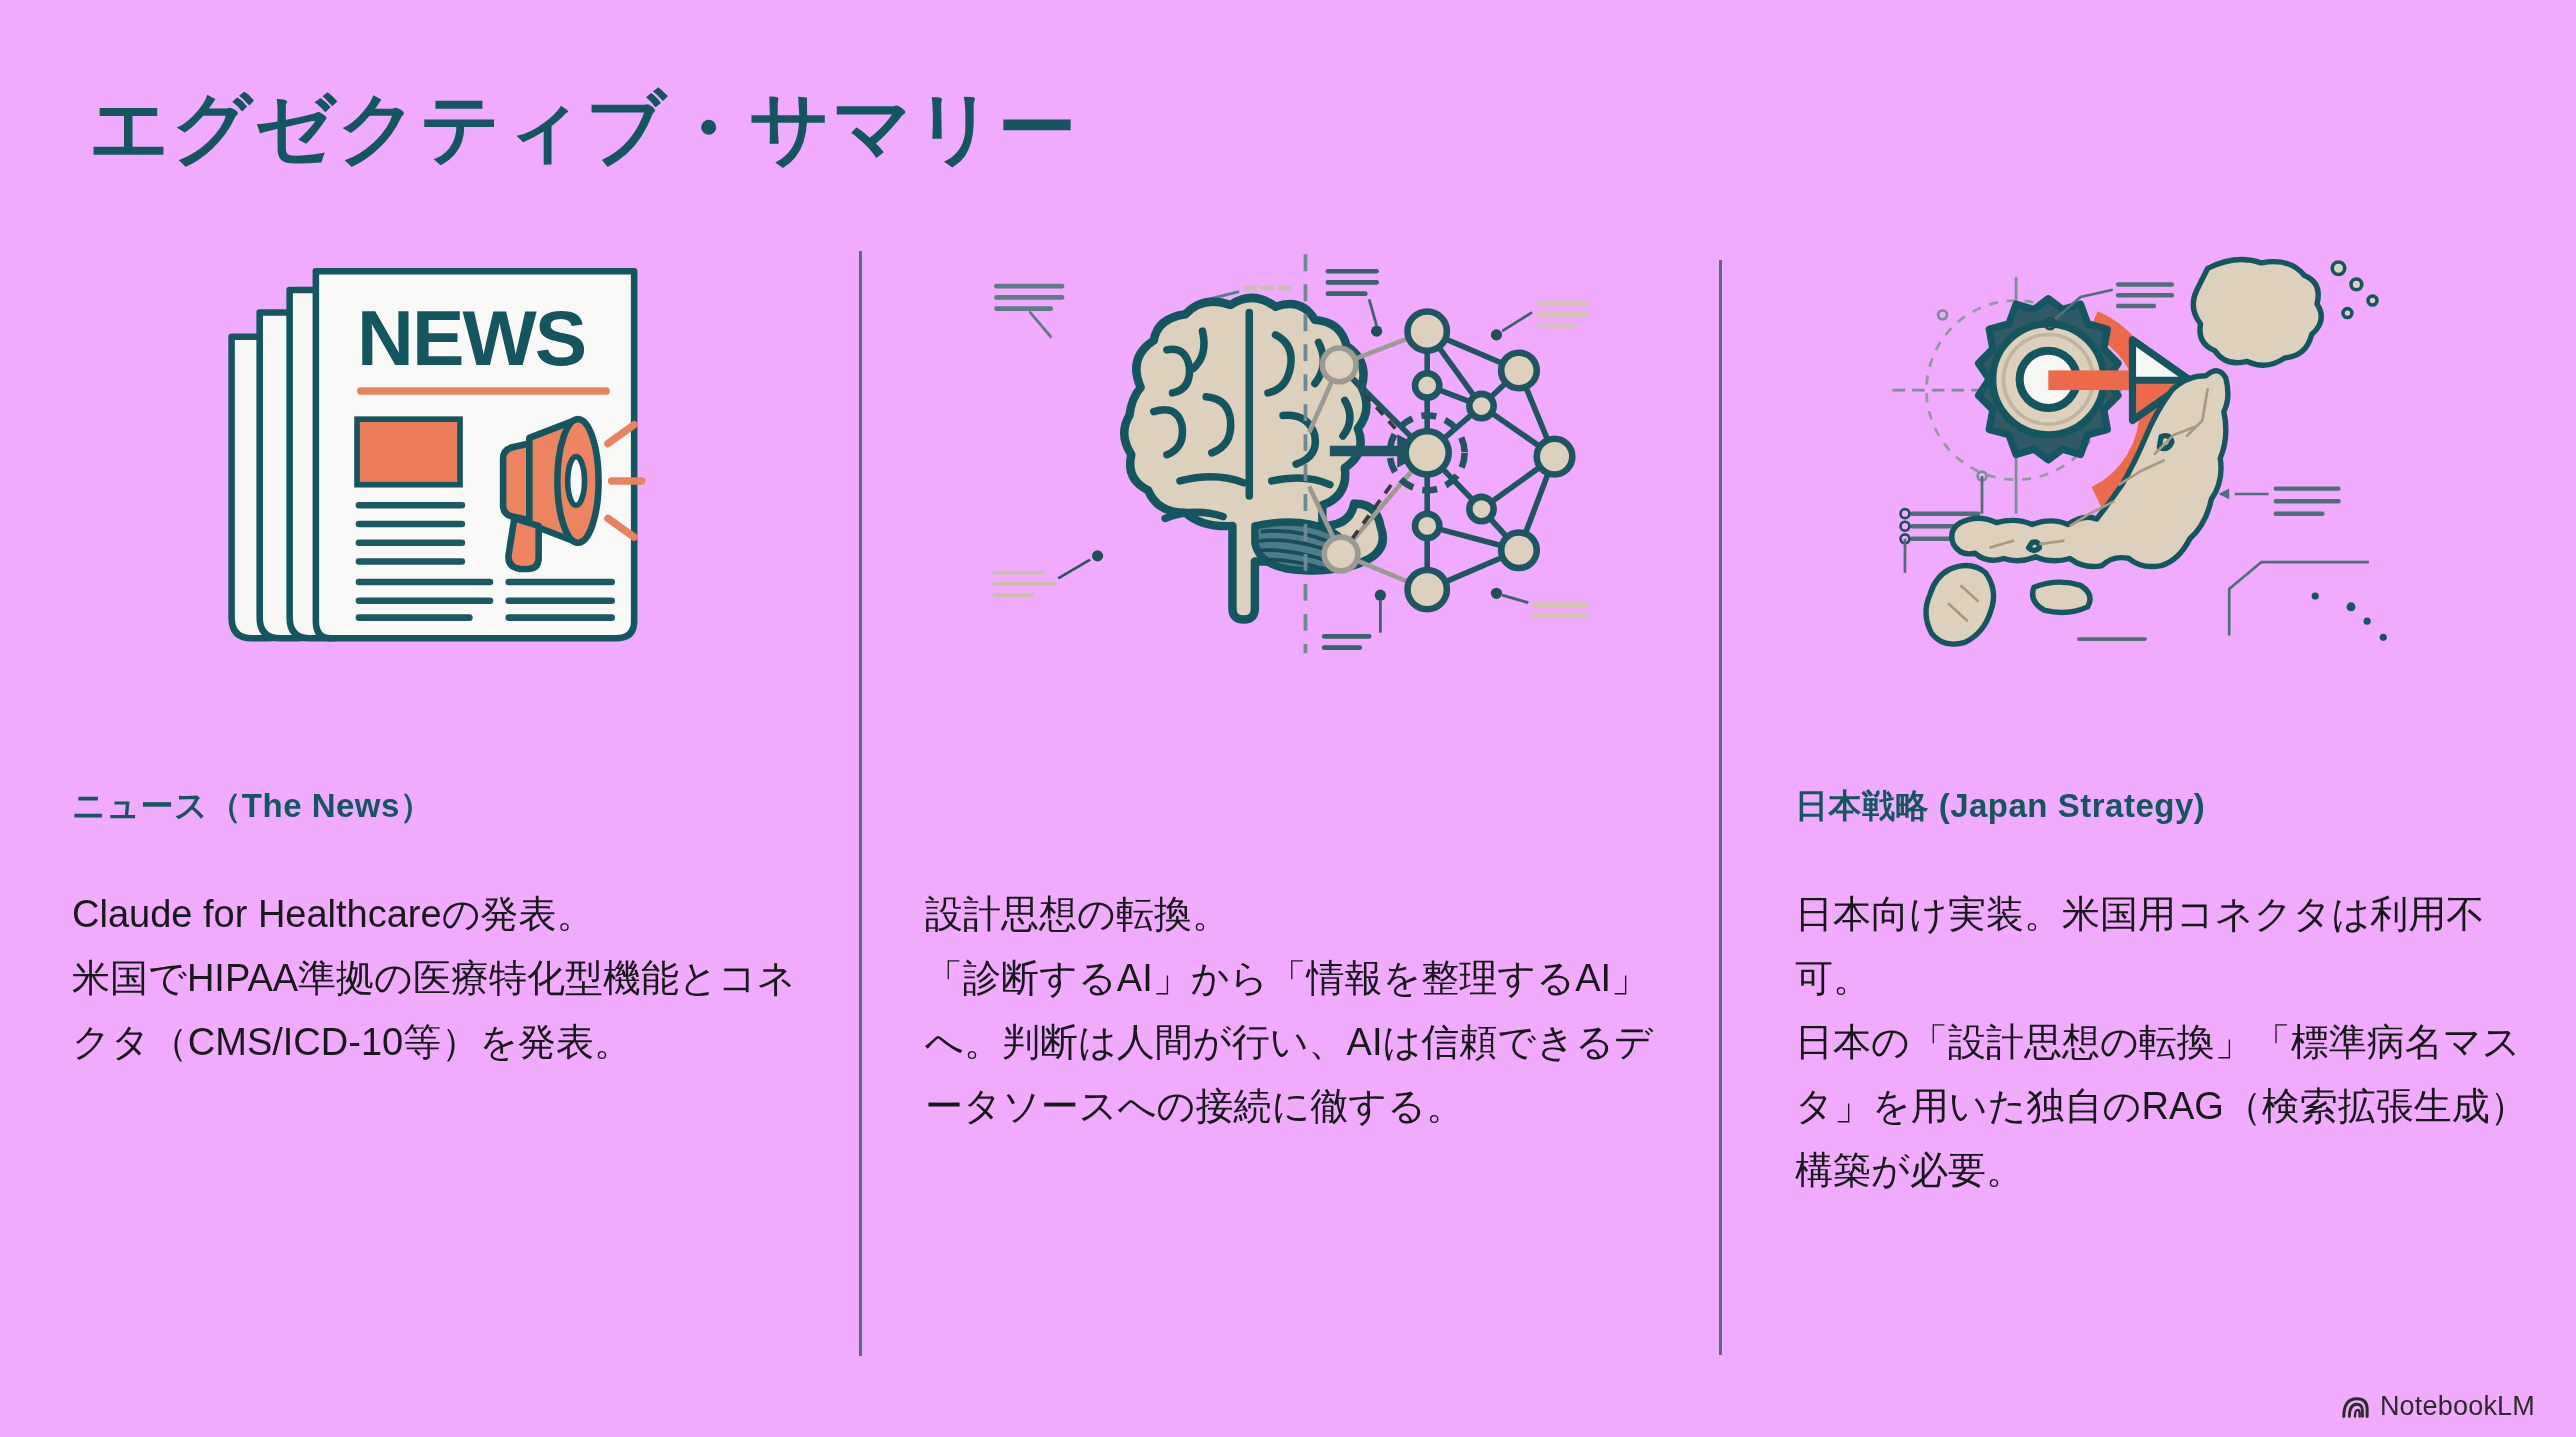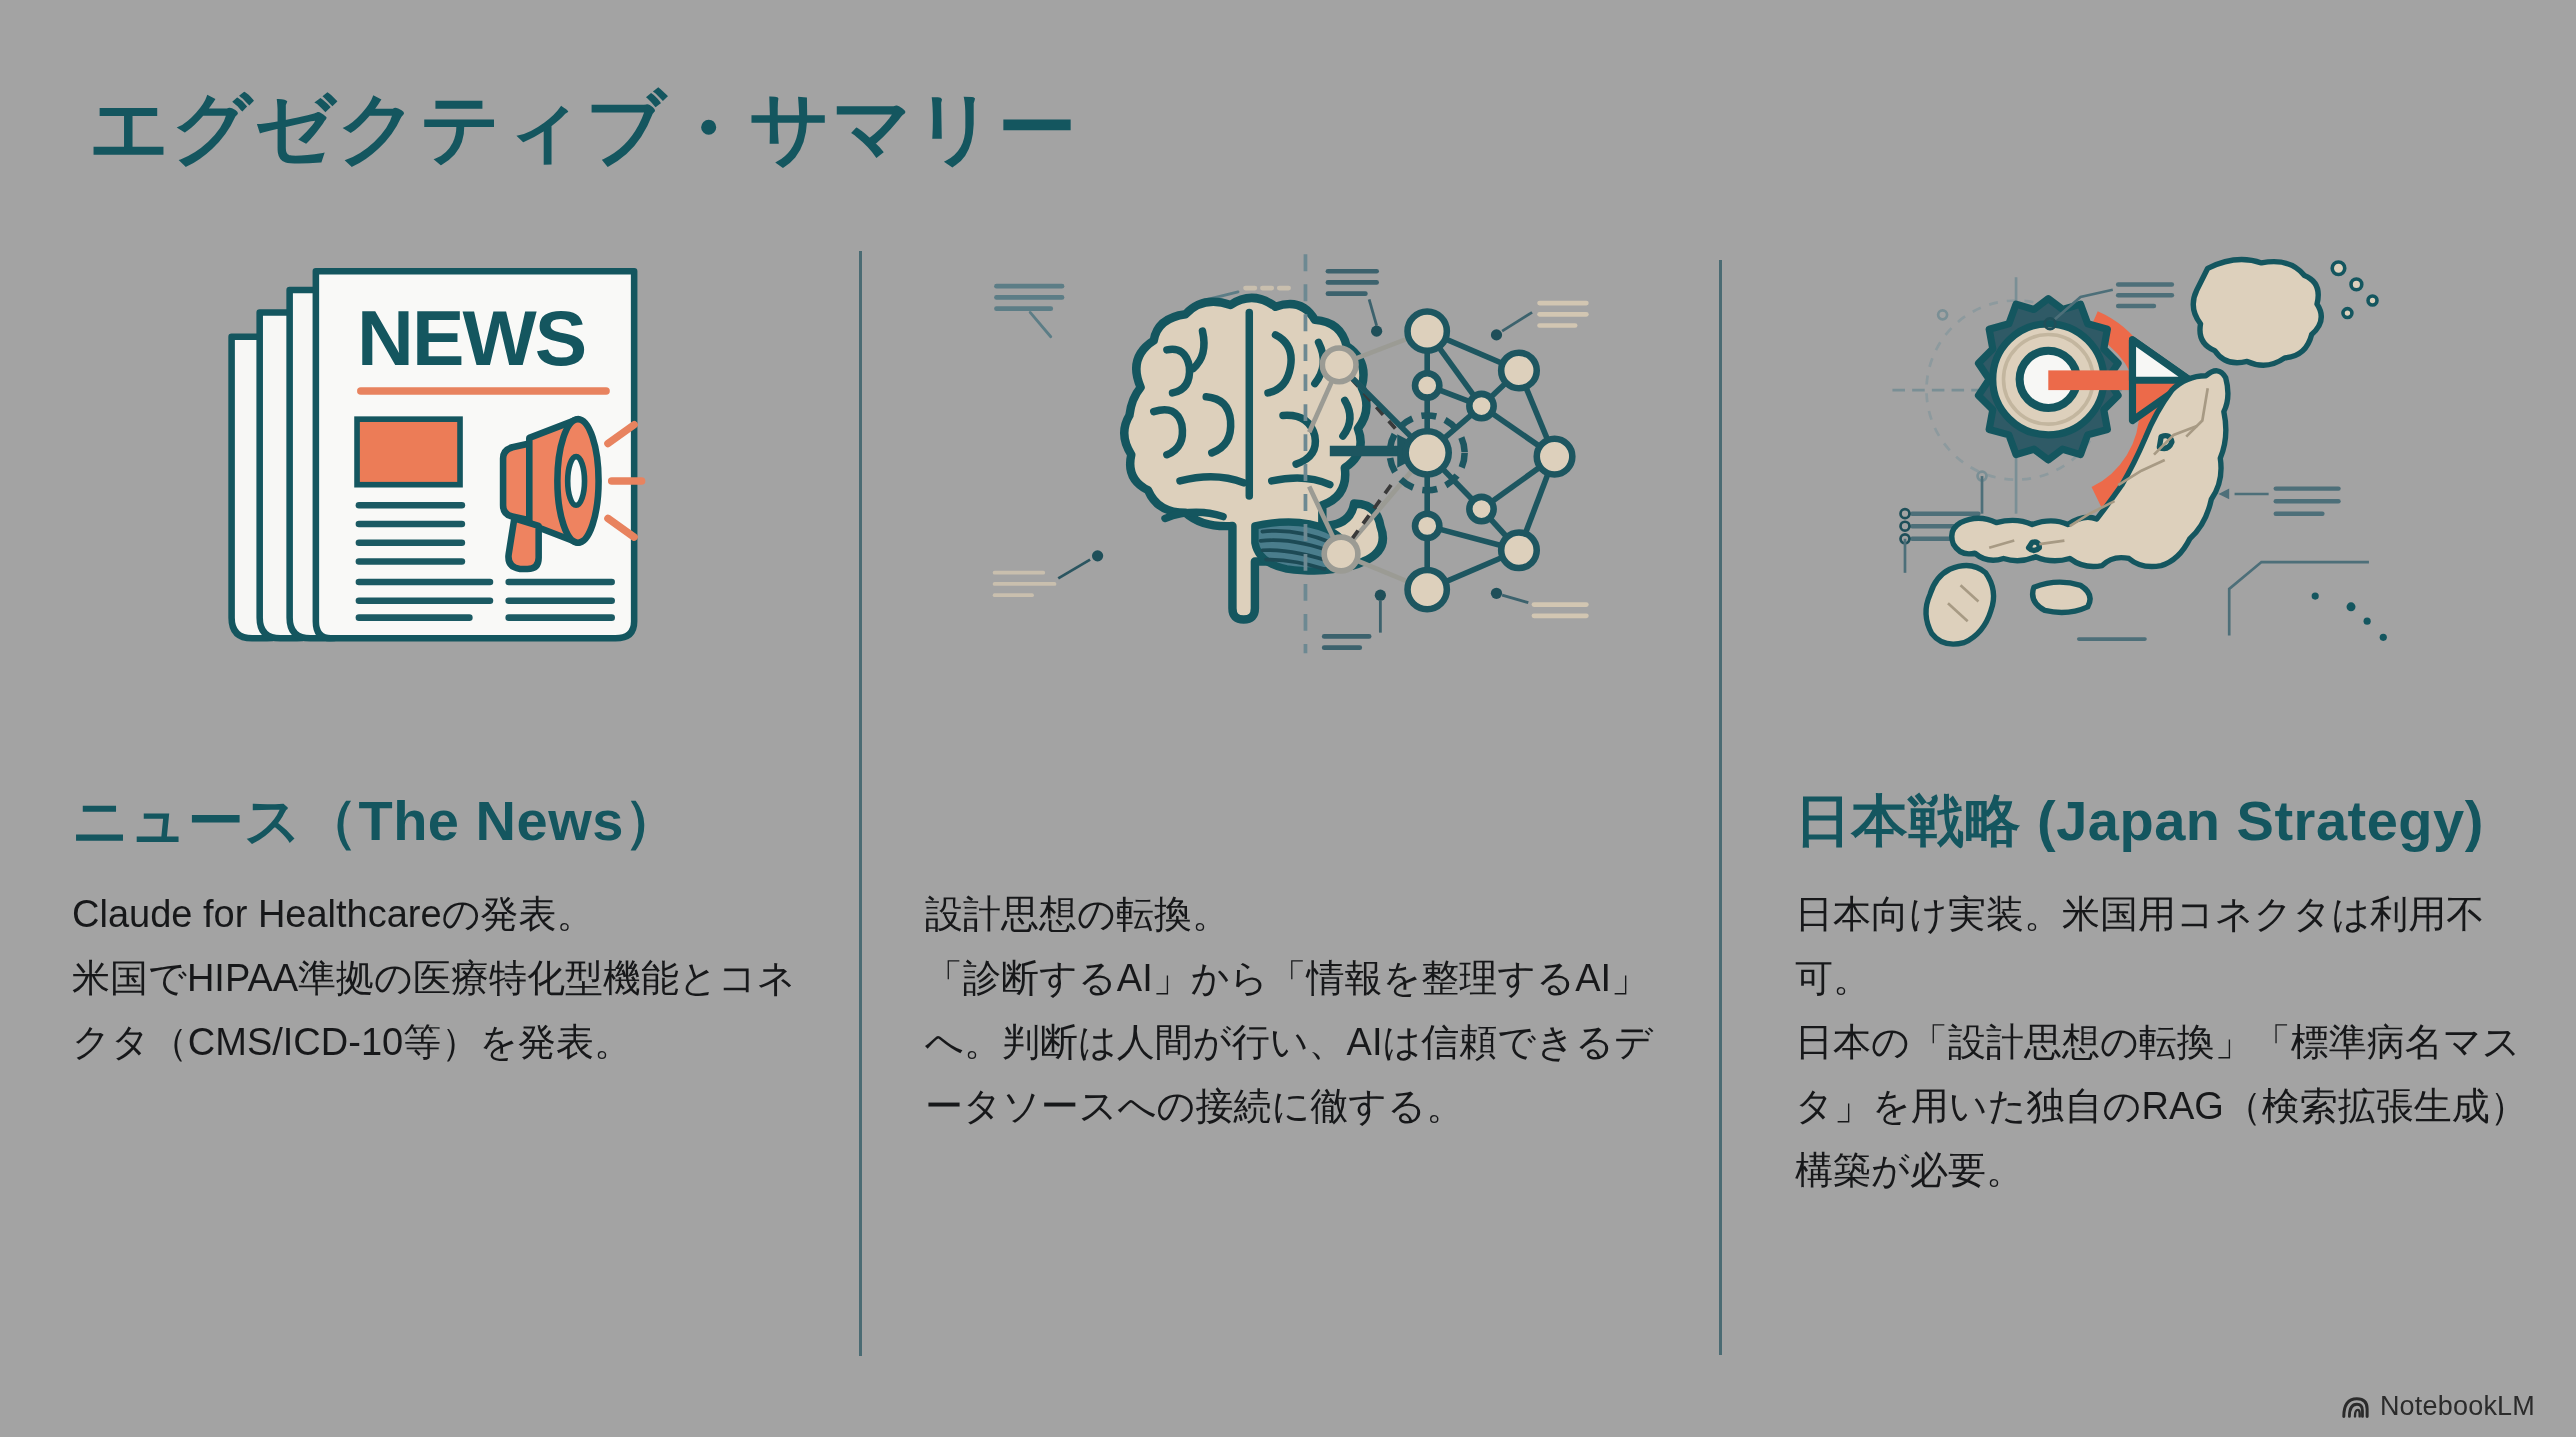--- a/index.html
+++ b/index.html
@@ -4,21 +4,21 @@
 <style>
   html, body {
     margin: 0;
     padding: 0;
     background: #f4f4f2;
   }
   .slide {
     position: relative;
     width: 2576px;
     height: 1438px;
-    background: #a3a3a3;
+    background: #f0abfc;
     font-family: "Liberation Sans", "DejaVu Sans", sans-serif;
     overflow: hidden;
   }
 
   
   .slide-title {
     position: absolute;
     left: 89px;
     top: 28px;
     font-size: 79px;
@@ -56,21 +56,21 @@
   }
   .col.c1 .illus { left: 139px; width: 440px; }
   .col.c2 .illus { left: 32px;  width: 637px; }
   .col.c3 .illus { left: 41px;  width: 627px; }
   .illus svg { width: 100%; height: 100%; display: block; }
 
   .col-heading {
     position: absolute;
     left: 0;
     top: 784px;
-    font-size: 56px;
+    font-size: 33px;
     font-weight: 700;
     color: #14565f;
     letter-spacing: 0.5px;
     white-space: nowrap;
   }
 
   .col-body {
     position: absolute;
     left: 0;
     top: 882px;

